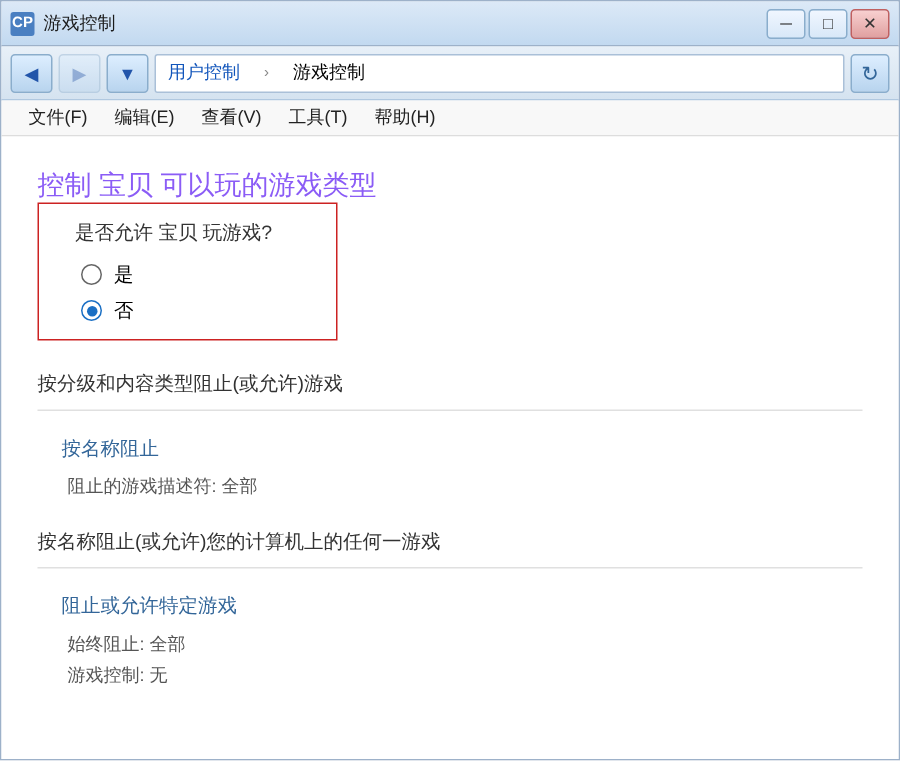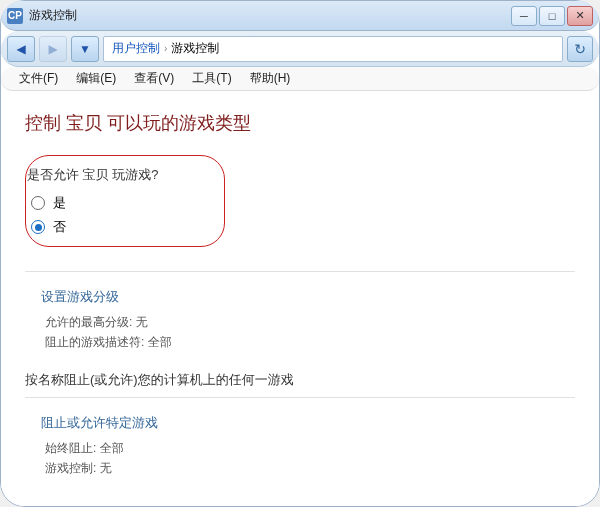--- a/index.html
+++ b/index.html
@@ -1,15 +1,15 @@
 <!DOCTYPE html>
 <html><head>
   <meta charset="utf-8">
   <style>
-    * { margin: 0; padding: 0; box-sizing: border-box; border-radius: 24px; }
+    * { margin: 0; padding: 0; box-sizing: border-box; }
     body {
       width: 600px;
       height: 507px;
       font-family: "Microsoft YaHei", "SimHei", Arial, sans-serif;
       font-size: 13px;
       background: #f0f0f0;
       overflow: hidden;
     }
 
     
@@ -103,21 +103,21 @@
     .breadcrumb-area {
       flex: 1;
       height: 26px;
       background: white;
       border: 1px solid #aac0d8;
       border-radius: 2px;
       display: flex;
       align-items: center;
       padding: 0 8px;
       font-size: 12px;
-      gap: 4px;
+      gap: 16px;
     }
     .breadcrumb-sep { color: #888; font-size: 10px; }
     .bc-link { color: #1155bb; cursor: pointer; }
     .refresh-btn {
       width: 26px;
       height: 26px;
       background: linear-gradient(to bottom, #ddeeff, #b8d4ee);
       border: 1px solid #8aadcc;
       border-radius: 3px;
       display: flex;
@@ -169,28 +169,27 @@
     .content {
       flex: 1;
       background: white;
       padding: 20px 24px;
       overflow-y: auto;
     }
 
     .page-title {
       font-size: 18px;
       font-weight: normal;
-      color: #7f1d1d;
-      margin-bottom: 20px;
+      color: #8b5cf6;
     }
 
     
     .question-box {
       border: 1.5px solid #cc2222;
-      padding: 10px 1px;
+      padding: 10px 24px;
       margin-bottom: 20px;
       display: inline-block;
       min-width: 200px;
     }
     .question-label {
       font-size: 13px;
       color: #333;
       margin-bottom: 10px;
     }
     .radio-group {
@@ -308,24 +307,24 @@
         </label>
         <label class="radio-item">
           <div class="radio-circle checked"></div>
           <span>否</span>
         </label>
       </div>
     </div>
 
     
     <div class="section-block">
+      <div class="section-title">按分级和内容类型阻止(或允许)游戏</div>
       <div class="divider"></div>
-      <div class="section-sub-title">设置游戏分级</div>
+      <div class="section-sub-title">按名称阻止</div>
       <div class="section-info">
-        <div>允许的最高分级: 无</div>
         <div>阻止的游戏描述符: 全部</div>
       </div>
     </div>
 
     
     <div class="section-block">
       <div class="section-title">按名称阻止(或允许)您的计算机上的任何一游戏</div>
       <div class="divider"></div>
       <div class="section-sub-title">阻止或允许特定游戏</div>
       <div class="section-info">

